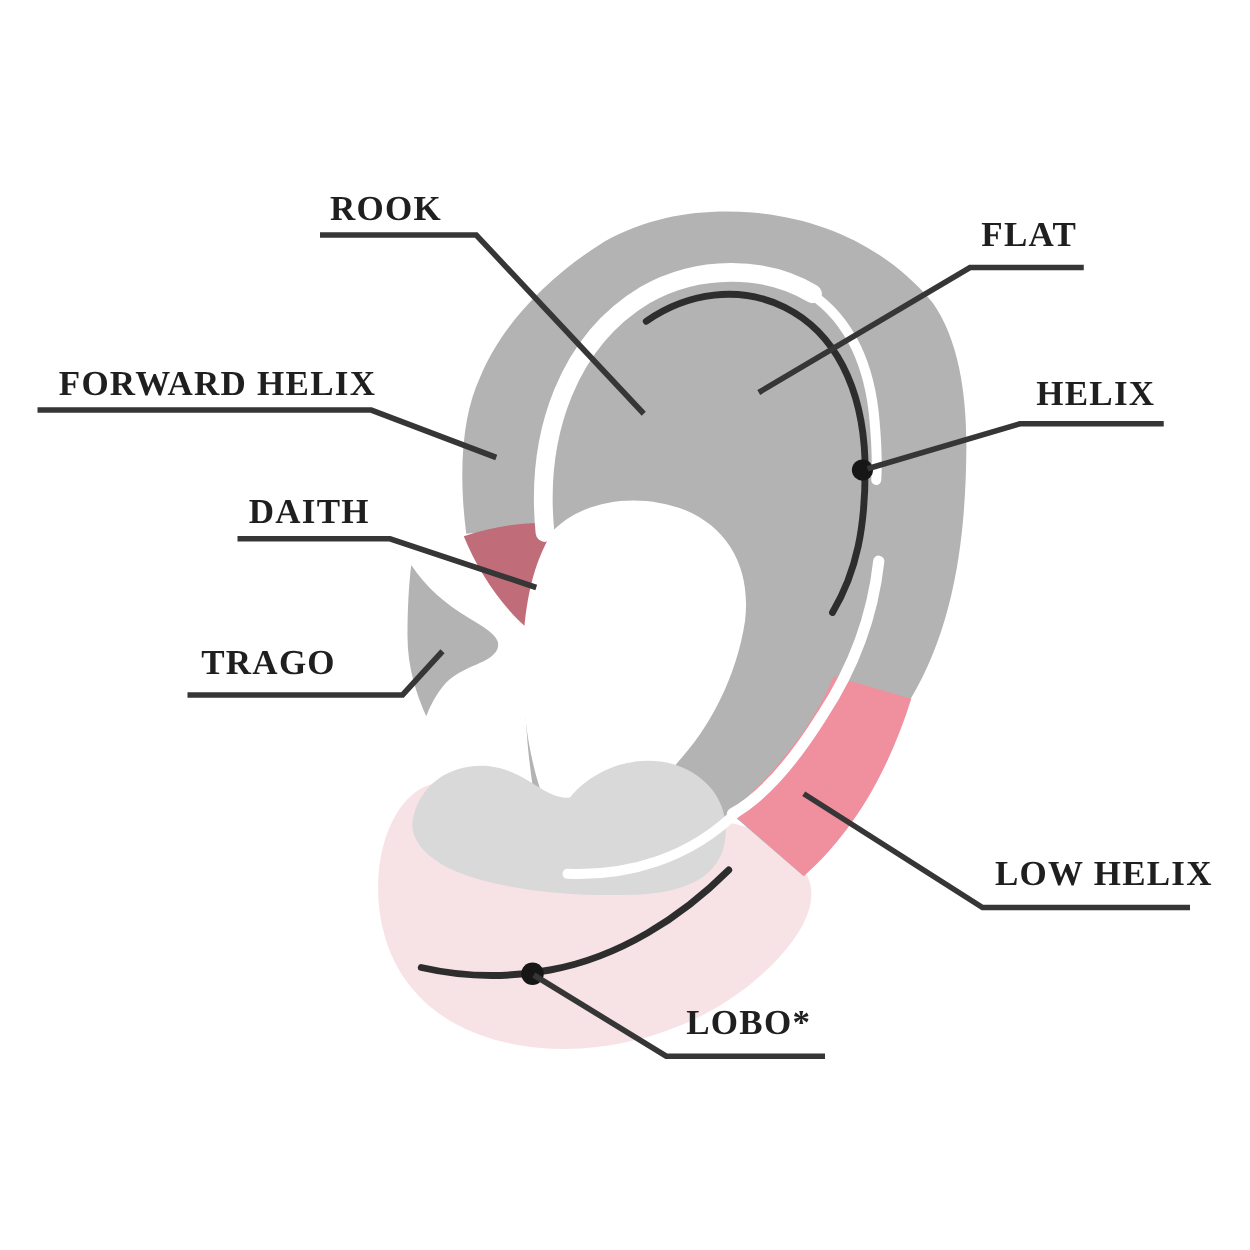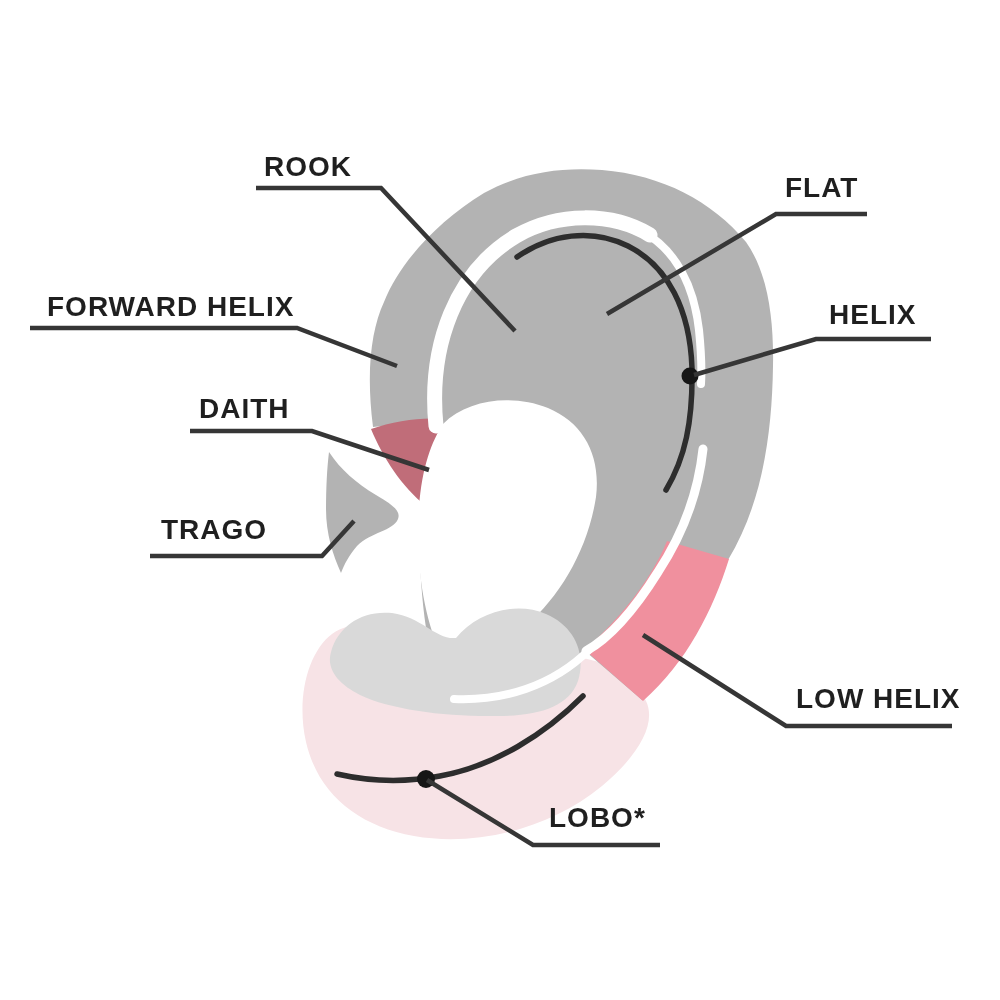--- a/index.html
+++ b/index.html
@@ -1,20 +1,20 @@
 <!DOCTYPE html>
 <html style="--background: #ffffff; --ear_gray: #b3b3b3; --antitragus_gray: #d9d9d9; --lobe_pink: #f7e3e6; --low_helix_pink: #f0909e; --daith_rose: #c06d79; --highlight_white: #ffffff; --arc_ink: #2d2d2d; --leader_ink: #363636; --dot_ink: #161616; --label_ink: #1f1f1f;"><head>
 <meta charset="utf-8">
 <style>
   html,body{margin:0;padding:0;background:#fff;}
   .canvas{
     position:relative;
     width:1000px;height:1000px;
     background:var(--background,#fff);
-    font-family:Liberation Sans, sans-serif;
+    font-family:Liberation Serif, serif;
     overflow:hidden;
   }
   svg{display:block;}
   .shape-ear{fill:var(--ear_gray);}
   .shape-antitragus{fill:var(--antitragus_gray);}
   .shape-lobe{fill:var(--lobe_pink);}
   .region-daith{fill:var(--daith_rose);}
   .region-lowhelix{fill:var(--low_helix_pink);}
   .conch{fill:var(--highlight_white);}
   .white-line{fill:none;stroke:var(--highlight_white);stroke-linecap:round;}

